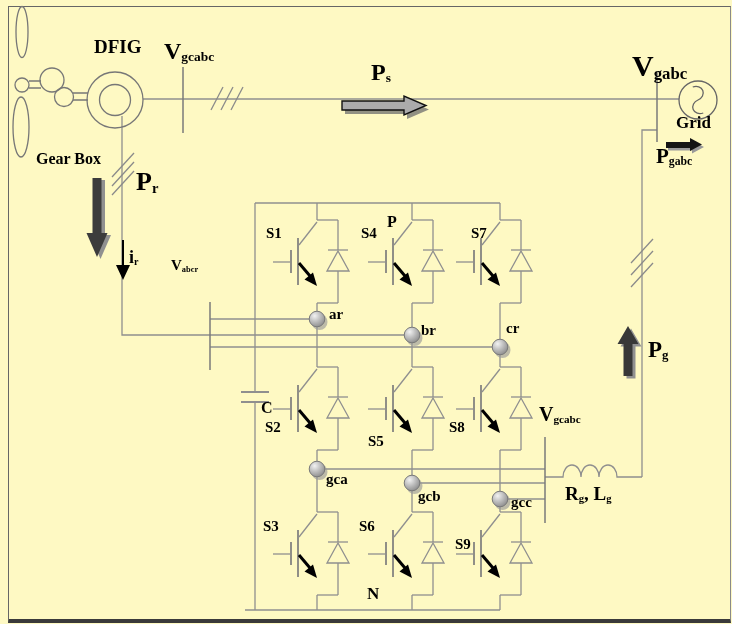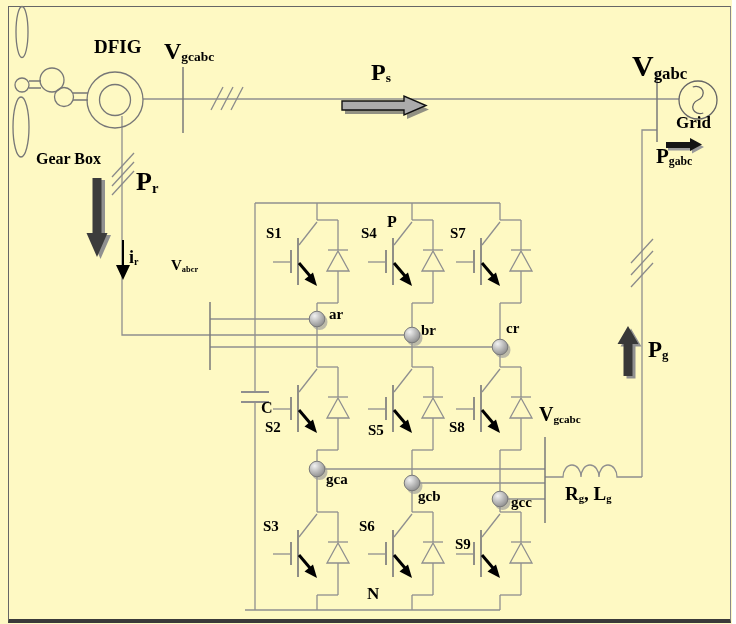--- a/index.html
+++ b/index.html
@@ -324,23 +324,23 @@
   <div class="lbl fs17" style="left:367px;top:585px">N</div>
   <div class="lbl" style="left:539px;top:404px;font-size:20px"><span>V</span><sub>gcabc</sub></div>
   <div class="lbl" style="left:565px;top:484px;font-size:19px"><span>R</span><sub>g</sub><span>, </span><span>L</span><sub>g</sub></div>
   <div class="lbl" style="left:624px;top:340px;font-size:23px"></div>
   <div class="lbl" style="left:648px;top:338px;font-size:23px"><span>P</span><sub>g</sub></div>
 
   <div class="lbl fs15" style="left:266px;top:226px">S1</div>
   <div class="lbl fs15" style="left:265px;top:420px">S2</div>
   <div class="lbl fs15" style="left:263px;top:519px">S3</div>
   <div class="lbl fs15" style="left:361px;top:226px">S4</div>
-  <div class="lbl fs15" style="left:368px;top:423px">S5</div>
+  <div class="lbl fs15" style="left:368px;top:434px">S5</div>
   <div class="lbl fs15" style="left:359px;top:519px">S6</div>
-  <div class="lbl fs15" style="left:450px;top:226px">S7</div>
+  <div class="lbl fs15" style="left:471px;top:226px">S7</div>
   <div class="lbl fs15" style="left:449px;top:420px">S8</div>
   <div class="lbl fs15" style="left:455px;top:537px">S9</div>
 
   <div class="lbl fs15" style="left:329px;top:307px">ar</div>
   <div class="lbl fs15" style="left:421px;top:323px">br</div>
   <div class="lbl fs15" style="left:506px;top:321px">cr</div>
   <div class="lbl fs15" style="left:326px;top:472px">gca</div>
   <div class="lbl fs15" style="left:418px;top:489px">gcb</div>
   <div class="lbl fs15" style="left:511px;top:495px">gcc</div>
 </div>

